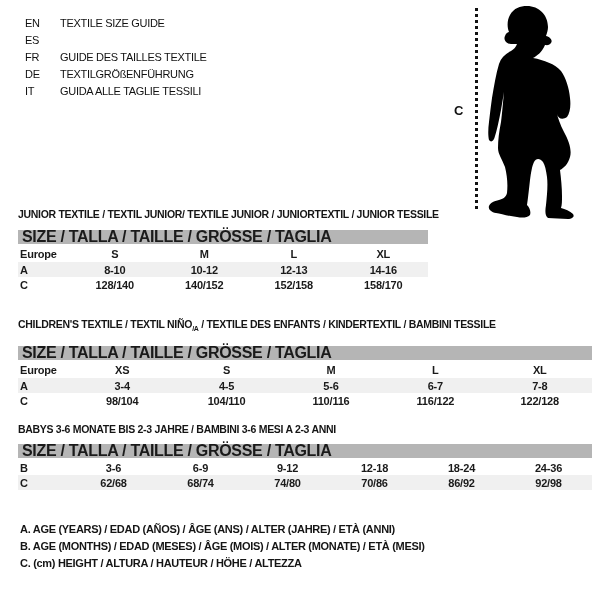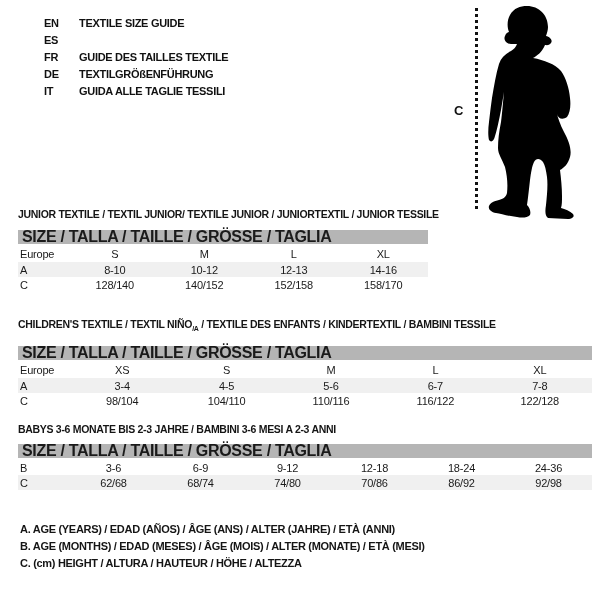--- a/index.html
+++ b/index.html
@@ -9,23 +9,22 @@
     position:relative;
     overflow:hidden;
     font-family:"Liberation Sans", sans-serif;
     color:#111;
     -webkit-font-smoothing:antialiased;
   }
 
   
   .langs {
     position:absolute; left:25px; top:15px;
-    font-size:11px; font-weight:700; letter-spacing:-0.3px;
+    font-size:11px; font-weight:400; letter-spacing:-0.3px;
     line-height:17px;
-    margin-left:19px;
   }
   .lang-row { display:flex; }
   .lang-code { width:35px; flex:0 0 35px; }
   .lang-text { white-space:nowrap; }
 
   
   .dash-line {
     position:absolute; left:475px; top:8px;
     width:3px; height:203px;
     background-image:repeating-linear-gradient(to bottom, #121212 0 3px, transparent 3px 6px);
@@ -58,21 +57,21 @@
   #sec-junior .size-bar { margin-top:9px; }
   #sec-children .size-bar { margin-top:11px; }
   #sec-babies .size-bar { margin-top:7px; }
 
   table.size-table {
     width:100%; border-collapse:collapse; table-layout:fixed;
     font-size:11px; letter-spacing:-0.2px; color:#1a1a1a;
   }
   table.size-table td {
     height:15px; padding:0; text-align:center;
-    font-weight:400; white-space:nowrap; overflow:hidden;
+    font-weight:700; white-space:nowrap; overflow:hidden;
   }
   table.size-table tr.euro td { height:16px; }
   table.size-table td.lbl { text-align:left; padding-left:2px; }
   col.lblcol { width:52px; }
 
   
   .legend {
     position:absolute; left:20px; top:521px;
     font-size:11px; font-weight:700; letter-spacing:-0.3px;
     line-height:17px; white-space:nowrap; color:#151515;

